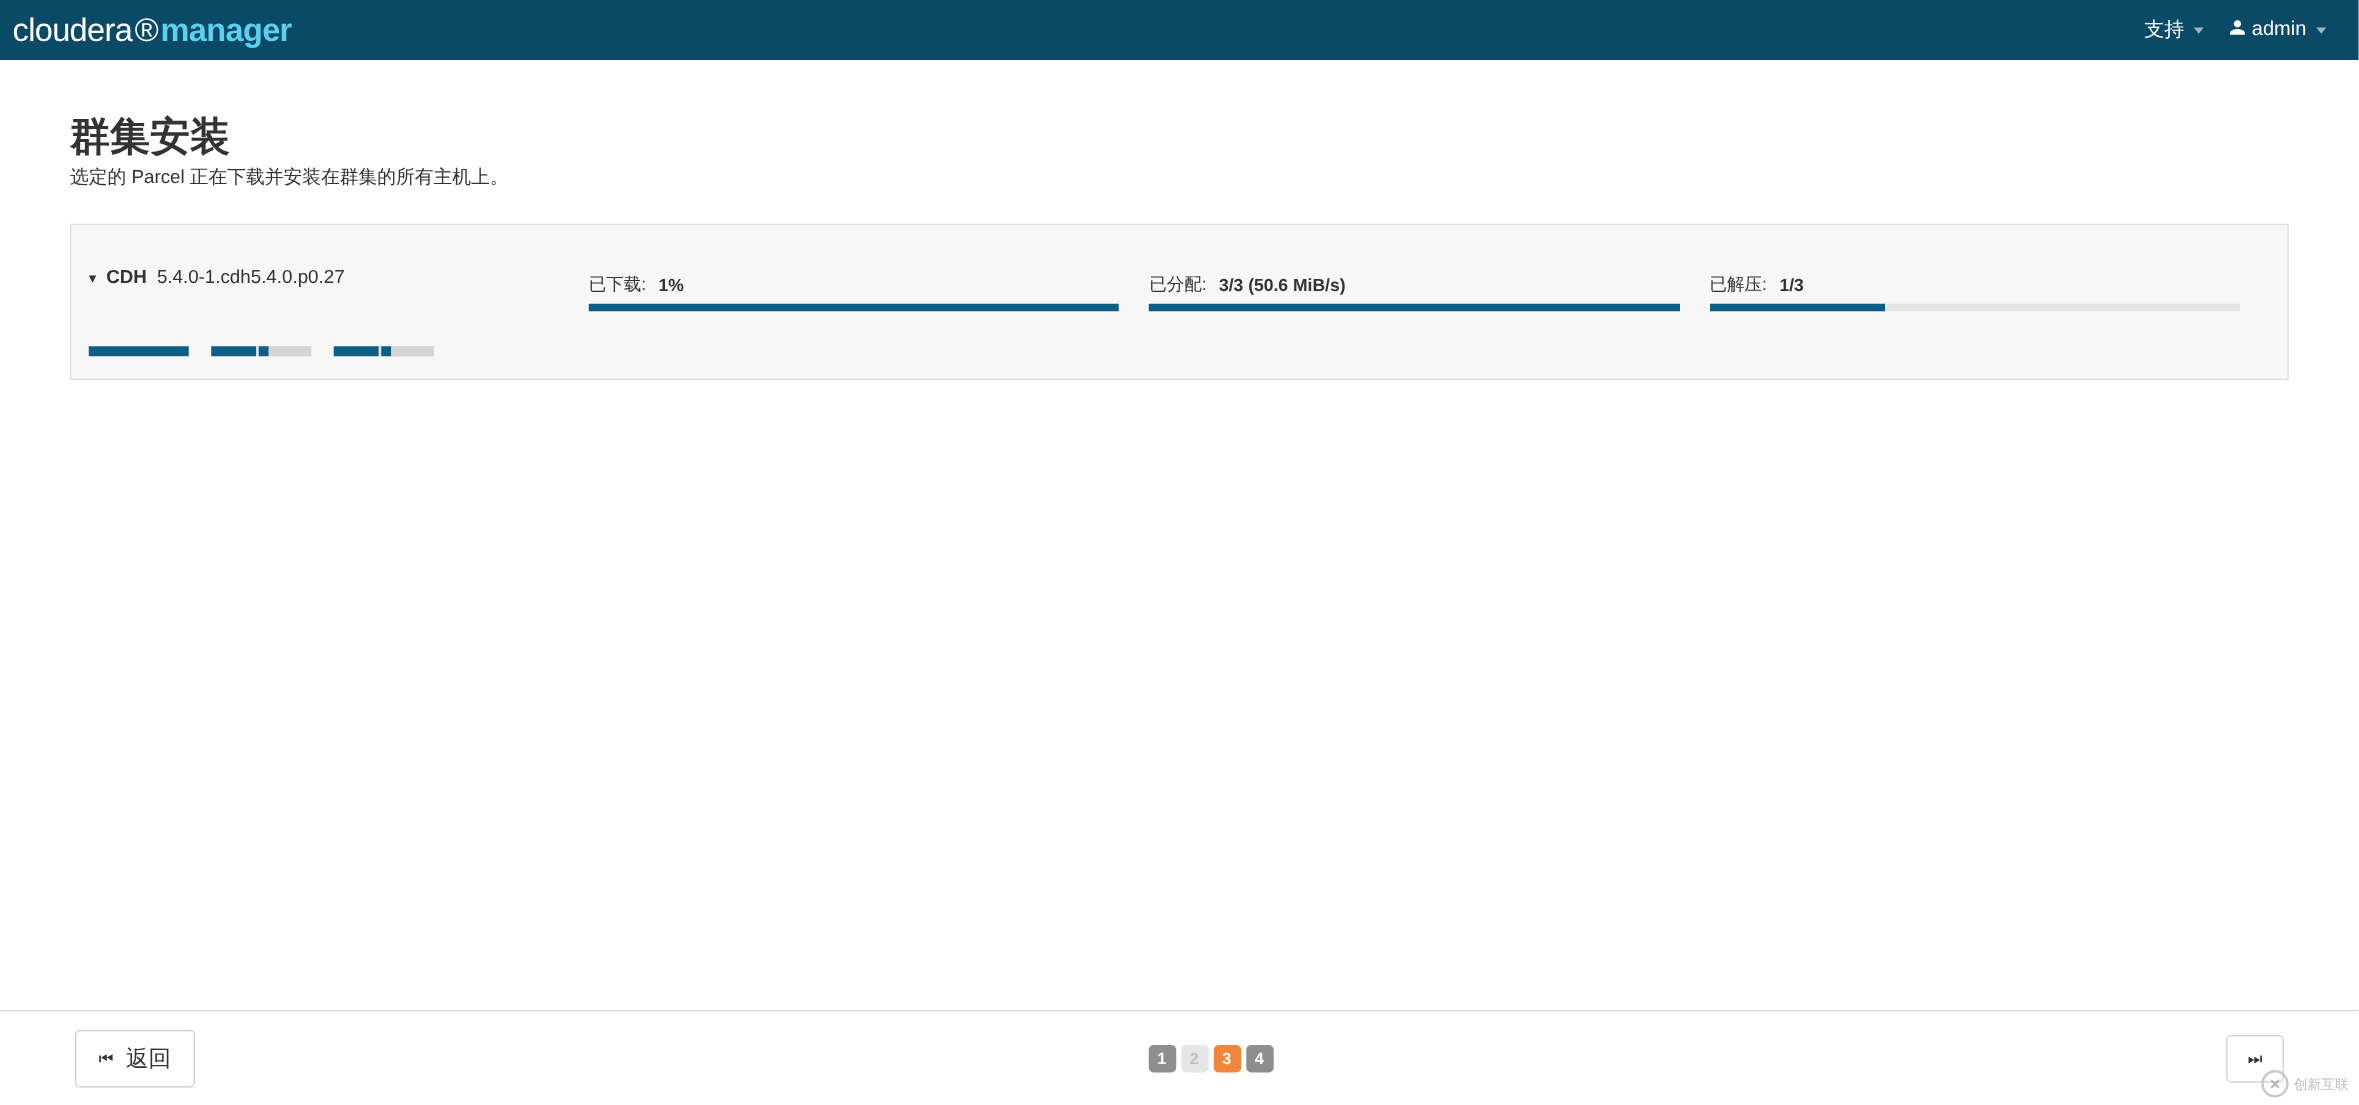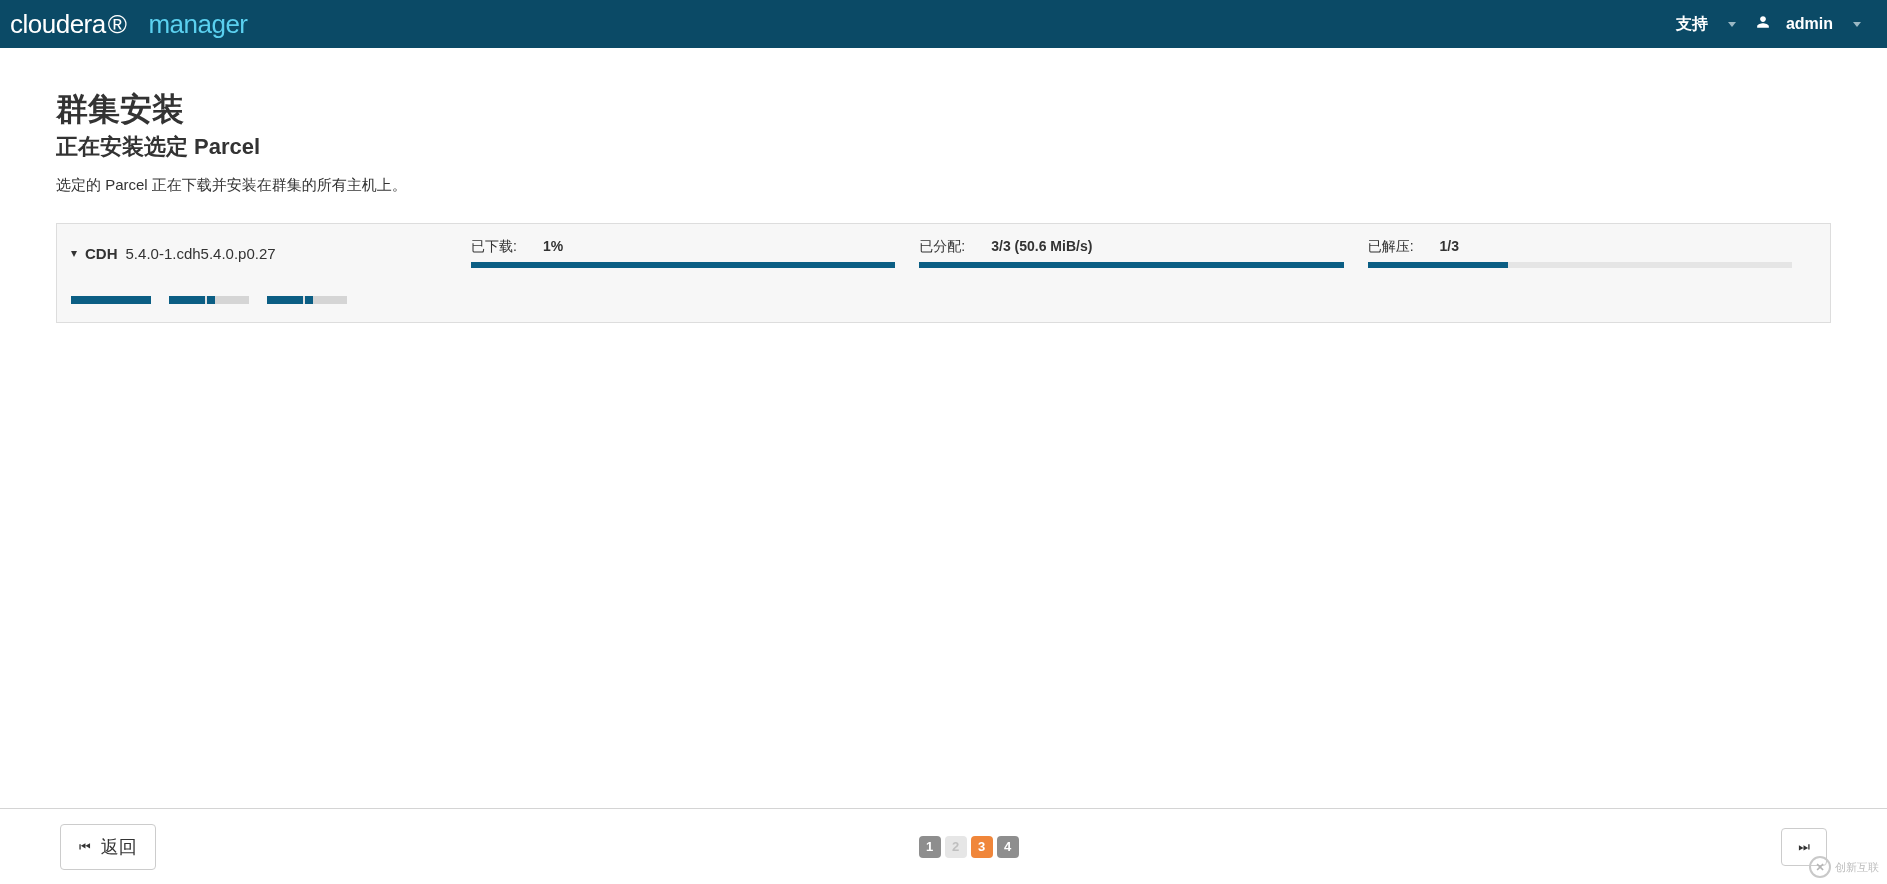--- a/index.html
+++ b/index.html
@@ -23,26 +23,25 @@
     padding: 0 16px 0 10px;
     color: #fff;
   }
   .brand {
     display: flex; align-items: baseline; gap: 2px;
     font-size: 26px;
     letter-spacing: -0.5px;
   }
   .brand-cloudera { color:#fff; font-weight:400;text-align:center; }
   .brand-cloudera-dot { color:#fff; font-weight:400; font-size:26px; }
-  .brand-manager { color:#5bd0ef; font-weight:400; margin-left:20px; }
+  .brand-manager { color:#5bd0ef; font-weight:700; margin-left:0; }
   .navbar-spacer { flex: 1; }
   .nav-link {
-    color:#fff; font-size:16px; padding:0 10px; display:flex; align-items:center; gap:16px;
+    color:#fff; font-size:16px; padding:0 10px; display:flex; align-items:center; gap:4px;
     cursor:pointer;
-    font-weight:bold;
   }
   .caret-down {
     width:0; height:0; border-left:4px solid transparent; border-right:4px solid transparent;
     border-top:5px solid #9bb8c4; margin-left:4px;
   }
   .user-icon svg { width:14px; height:14px; fill:#fff; }
 
   
   .content {
     padding: 40px 56px 0 56px;
@@ -60,21 +59,21 @@
   }
   .parcel-name-block {
     display:flex; align-items:center; gap:8px;
     width:400px;
   }
   .chevron { font-size:12px; color:#333; }
   .parcel-name { font-weight:700; font-size:15px; }
   .parcel-version { font-size:15px; color:#333; }
 
   .metric-col { flex:1; display:flex; flex-direction:column; gap:6px; padding-right:24px; }
-  .metric-row { display:flex; align-items:flex-start; gap:26px; font-size:14px; }
+  .metric-row { display:flex; align-items:center; gap:10px; font-size:14px;margin-top:25px; }
   .metric-label { color:#333; }
   .metric-value { font-weight:700; color:#333; }
   .bar-outer {
     height:6px; background:#e5e5e5; width:100%; position:relative;
   }
   .bar-inner {
     height:100%; background:#0b5e84;
   }
 
   
@@ -155,21 +154,20 @@
           <path d="M12 12c2.7 0 5-2.3 5-5s-2.3-5-5-5-5 2.3-5 5 2.3 5 5 5zm0 2c-3.3 0-10 1.7-10 5v3h20v-3c0-3.3-6.7-5-10-5z"></path>
         </svg>
     </span>
     <span>admin</span>
     <span class="caret-down"></span>
   </div>
 </div>
 
 <div class="content">
   <h1 class="page-title">群集安装</h1>
-  <h2 class="sub-title">正在安装选定 Parcel</h2>
   <p class="description">选定的 Parcel 正在下载并安装在群集的所有主机上。</p>
 
   <div class="parcel-panel">
     <div class="parcel-header">
       <div class="parcel-name-block">
         <span class="chevron">▾</span>
         <span class="parcel-name">CDH</span>
         <span class="parcel-version">5.4.0-1.cdh5.4.0.p0.27</span>
       </div>
 

